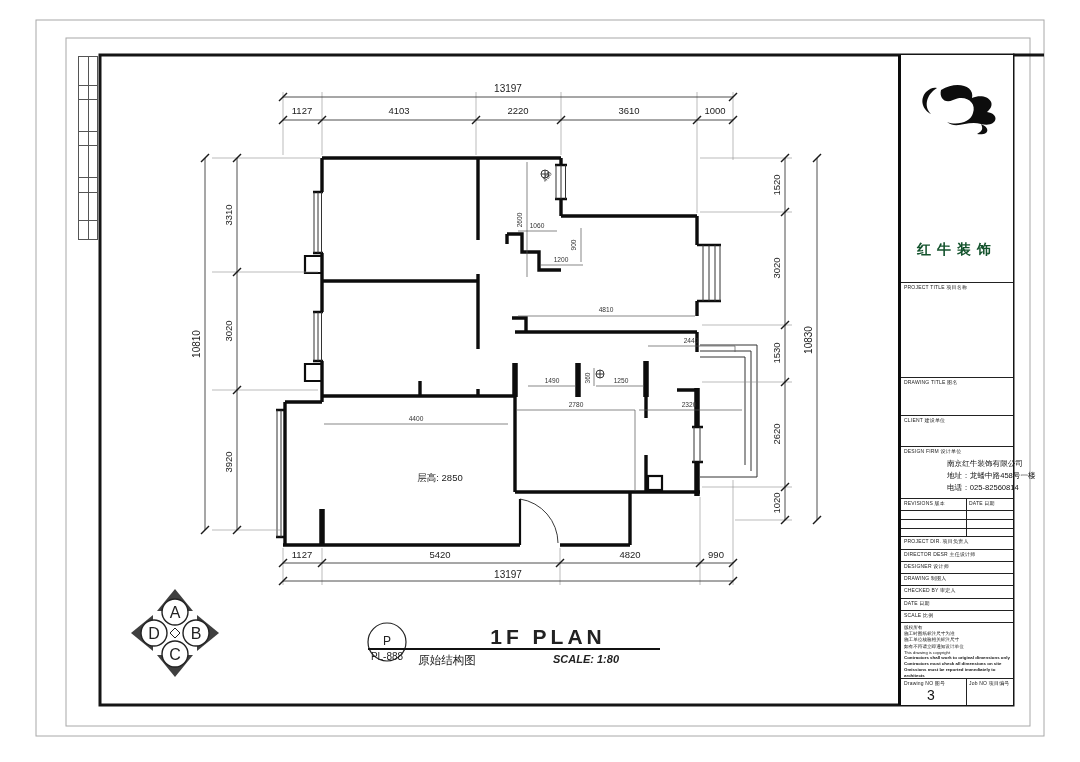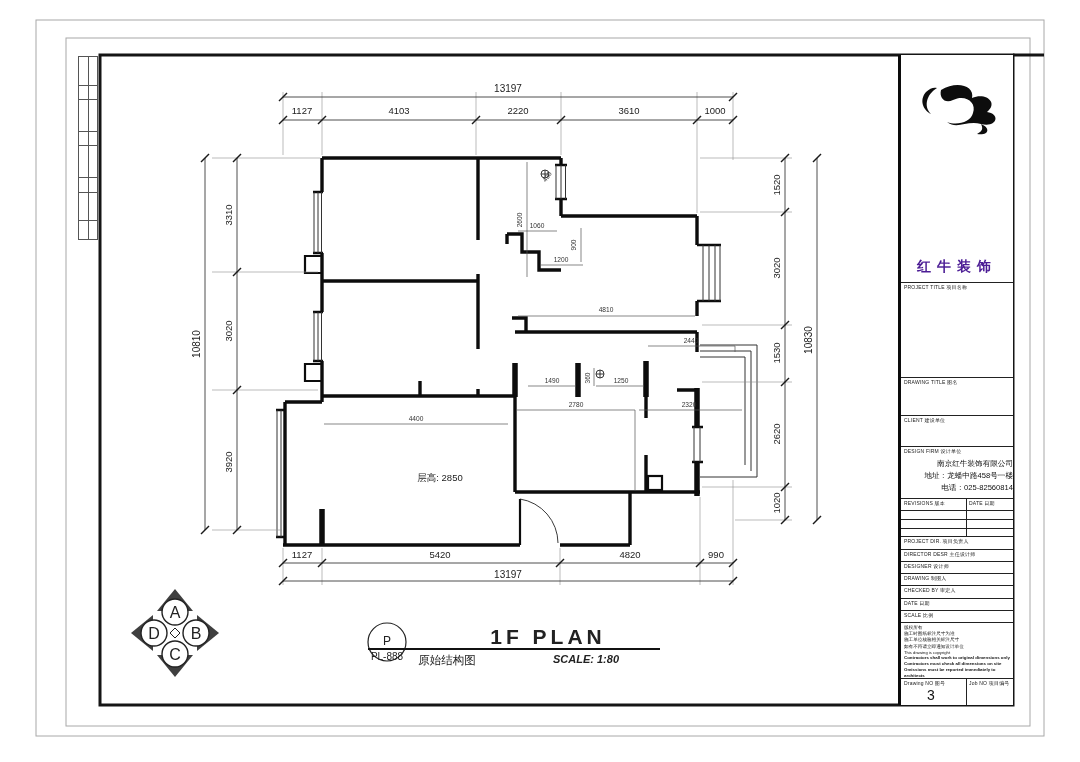--- a/index.html
+++ b/index.html
@@ -18,22 +18,22 @@
   .ext{fill:none;stroke:#8f8f8f;stroke-width:0.6;}
   .tick{stroke:#1a1a1a;stroke-width:1.4;}
   .dt{font-size:9.5px;text-anchor:middle;}
   .dtt{font-size:10px;text-anchor:middle;}
   .it{font-size:6.6px;text-anchor:middle;fill:#333;}
   .sym{fill:none;stroke:#222;stroke-width:0.9;}
   
   .tb{position:absolute;left:898px;top:55px;width:115px;height:650px;border-left:3.5px solid #0c0c0c;box-sizing:border-box;background:#fff;}
   .tbrow{position:absolute;left:0;width:100%;border-bottom:1px solid #222;box-sizing:border-box;}
   .lbl{position:absolute;top:1px;left:3px;font-size:5px;letter-spacing:.2px;color:#222;white-space:nowrap;}
-  .logoTxt{position:absolute;bottom:6px;width:100%;text-align:center;font-size:14px;letter-spacing:6px;font-weight:bold;color:#4c1d95;}
-  .firm{position:absolute;top:11px;width:100%;text-align:right;font-size:7.6px;line-height:1.55;color:#111;}
+  .logoTxt{position:absolute;bottom:23px;width:100%;text-align:center;font-size:14px;letter-spacing:6px;font-weight:bold;color:#14532d;}
+  .firm{position:absolute;top:11px;width:100%;text-align:left;font-size:7.6px;line-height:1.55;color:#111;padding-left:46px;}
   .vdiv{position:absolute;top:0;bottom:0;width:0;border-left:1px solid #222;}
   .notes{font-size:4.6px;line-height:1.35;padding:2px 3px;color:#111;}
   .notes .en{font-size:4.2px;}
   .notes .bold{font-weight:bold;font-size:4.4px;}
   .bigno{position:absolute;top:8px;width:60px;text-align:center;font-size:14px;color:#111;}
   
   .strip{position:absolute;left:78px;top:56px;width:20px;height:184px;border:1px solid #555;box-sizing:border-box;}
   .strip .c{position:absolute;top:0;bottom:0;left:50%;width:0;border-left:1px solid #555;}
   .strip .h{position:absolute;left:0;right:0;height:0;border-top:1px solid #555;}
 </style>

